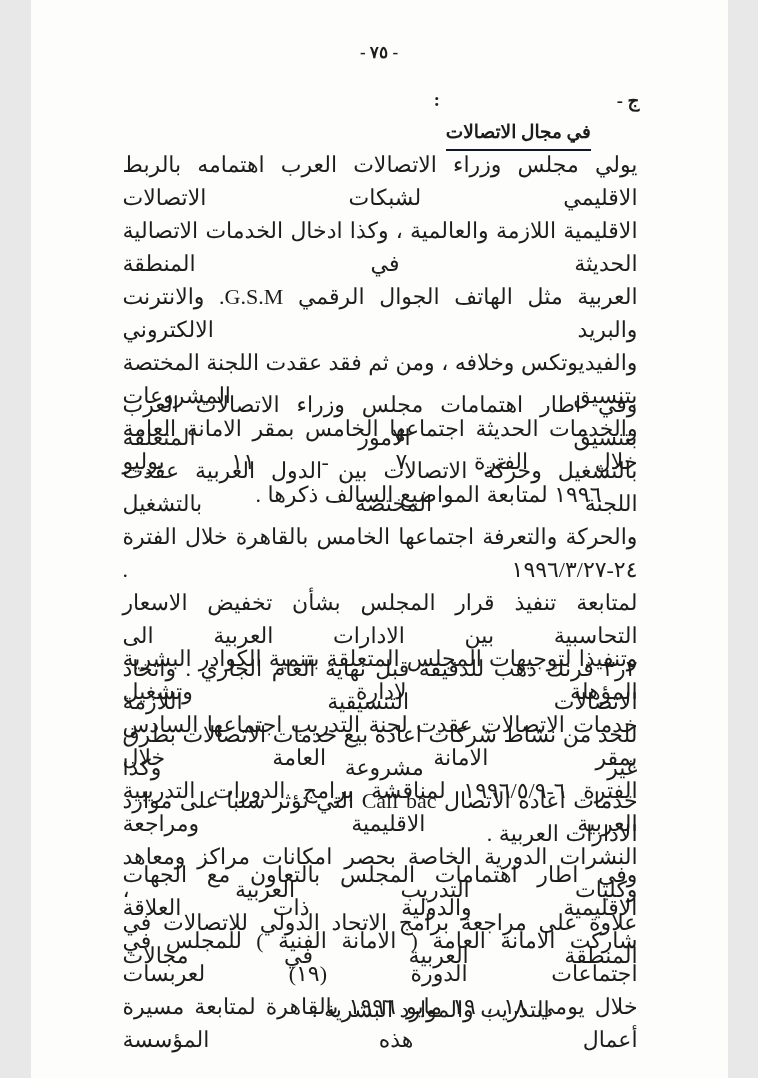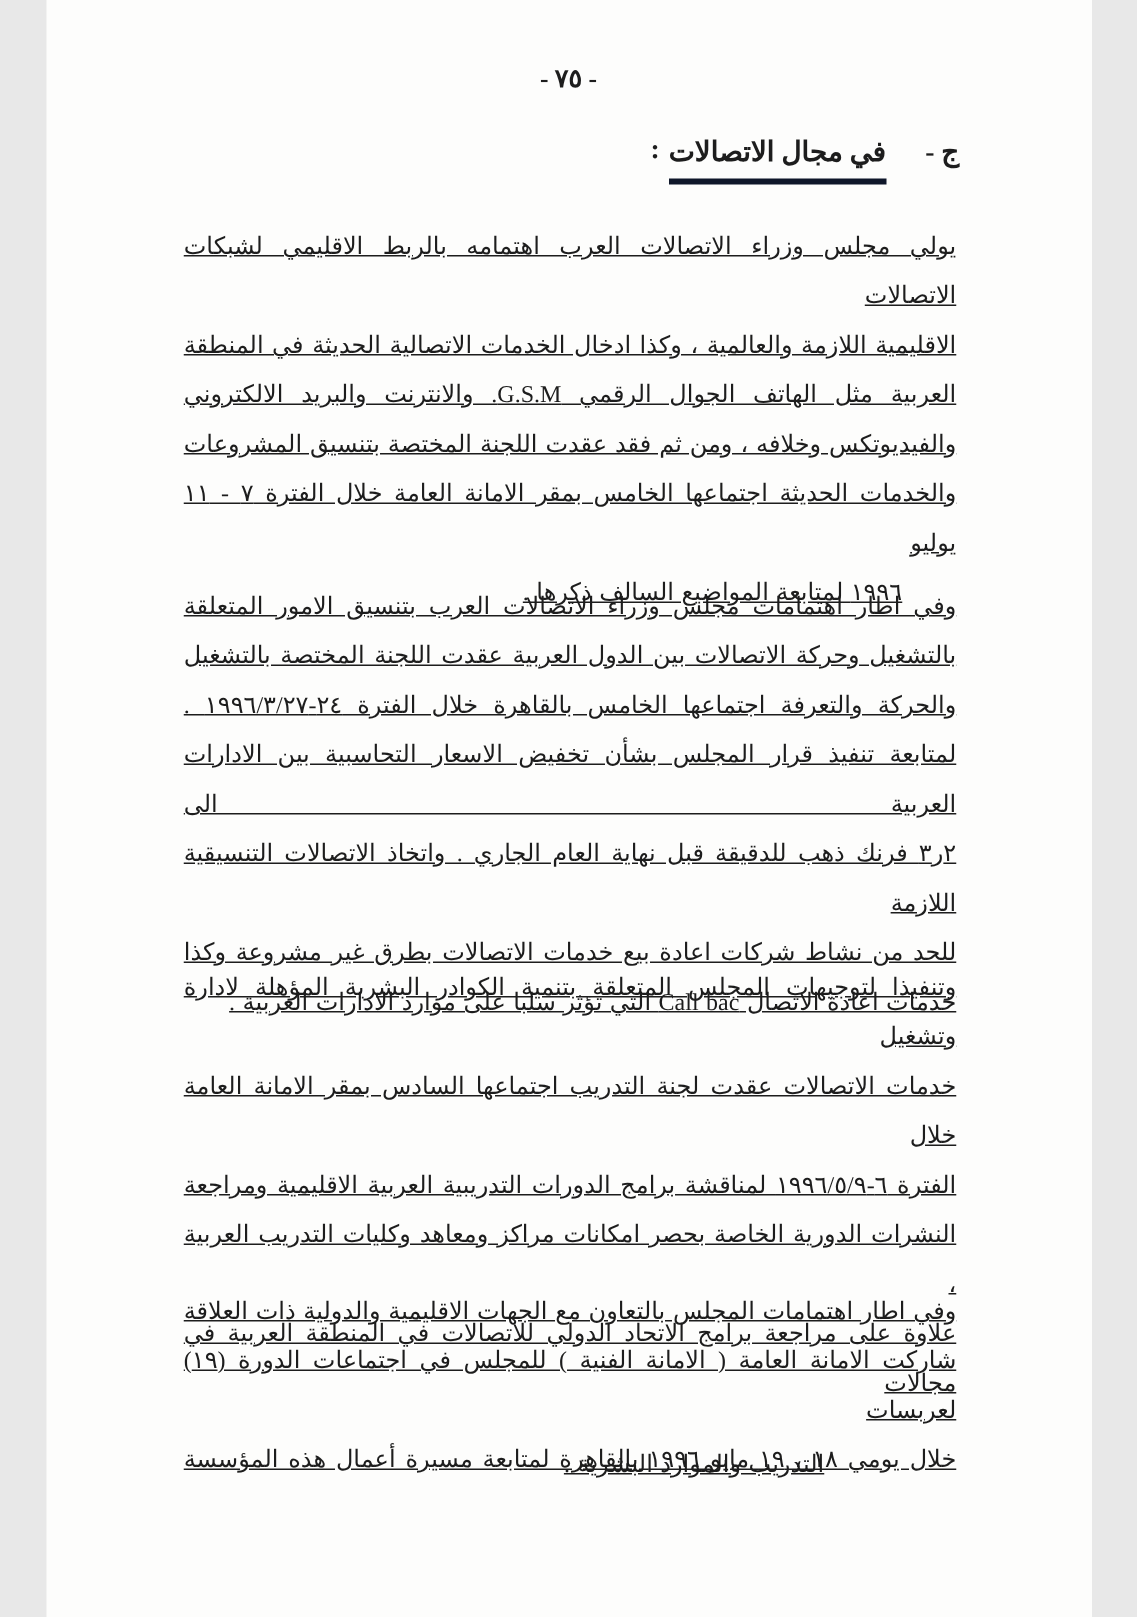--- a/index.html
+++ b/index.html
@@ -20,30 +20,30 @@
     letter-spacing:3px;
     direction:rtl;
   }
   .heading{
     position:absolute;top:90px;right:88px;left:92px;
     display:flex;flex-direction:row;align-items:flex-start;
     font-size:18.5px;font-weight:bold;
   }
   .heading .h-prefix{margin-left:26px;white-space:nowrap;}
   .heading .h-title{
-    border-bottom:4px solid #0f172a;
+    border-bottom:2px solid #0f172a;
     padding-bottom:6px;
     white-space:nowrap;
+    margin-top:31px;
   }
   .heading .h-colon{margin-right:6px;}
   .para{
     position:absolute;right:90px;left:92px;
-    font-size:16px;
+    font-size:22px;
     line-height:33px;
-    text-decoration:underline;
   }
   #p1{top:148px;}
   #p2{top:388px;}
   #p3{top:642px;}
   #p4{top:858px;}
   .line{
     text-align:justify;
     text-align-last:justify;
     word-spacing:1px;
     white-space:normal;

